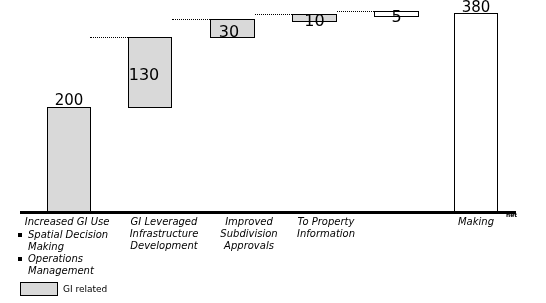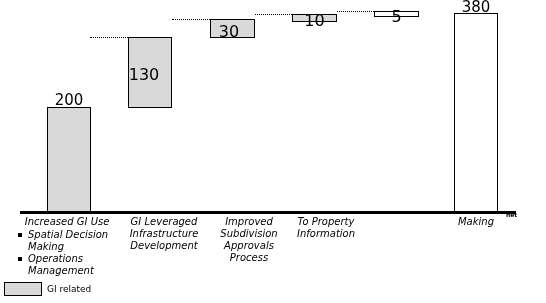--- a/index.html
+++ b/index.html
@@ -112,21 +112,21 @@
     background: #000000;
   }
   .bullet-item .bullet-cont {
     display: block;
     white-space: nowrap;
   }
 
   
   #legend {
     position: absolute;
-    left: 4px;
+    left: 20px;
     top: 282px;
     display: flex;
     align-items: center;
   }
   #legend-swatch {
     width: 38px;
     height: 14px;
     box-sizing: border-box;
     border: 1px solid #000000;
     background: #d9d9d9;
@@ -208,21 +208,20 @@
         <span class="cat-line">Infrastructure</span>
         <span class="cat-line">Development</span>
       </span>
     </div>
 
     <div class="cat" style="left:206px; width:86px;">
       <span class="cat-lines">
         <span class="cat-line">Improved</span>
         <span class="cat-line">Subdivision</span>
         <span class="cat-line">Approvals</span>
-        <span class="cat-line">Process</span>
       </span>
     </div>
 
     <div class="cat" style="left:274px; width:104px;">
       <span class="cat-lines">
         <span class="cat-line">To Property</span>
         <span class="cat-line">Information</span>
       </span>
     </div>
 

